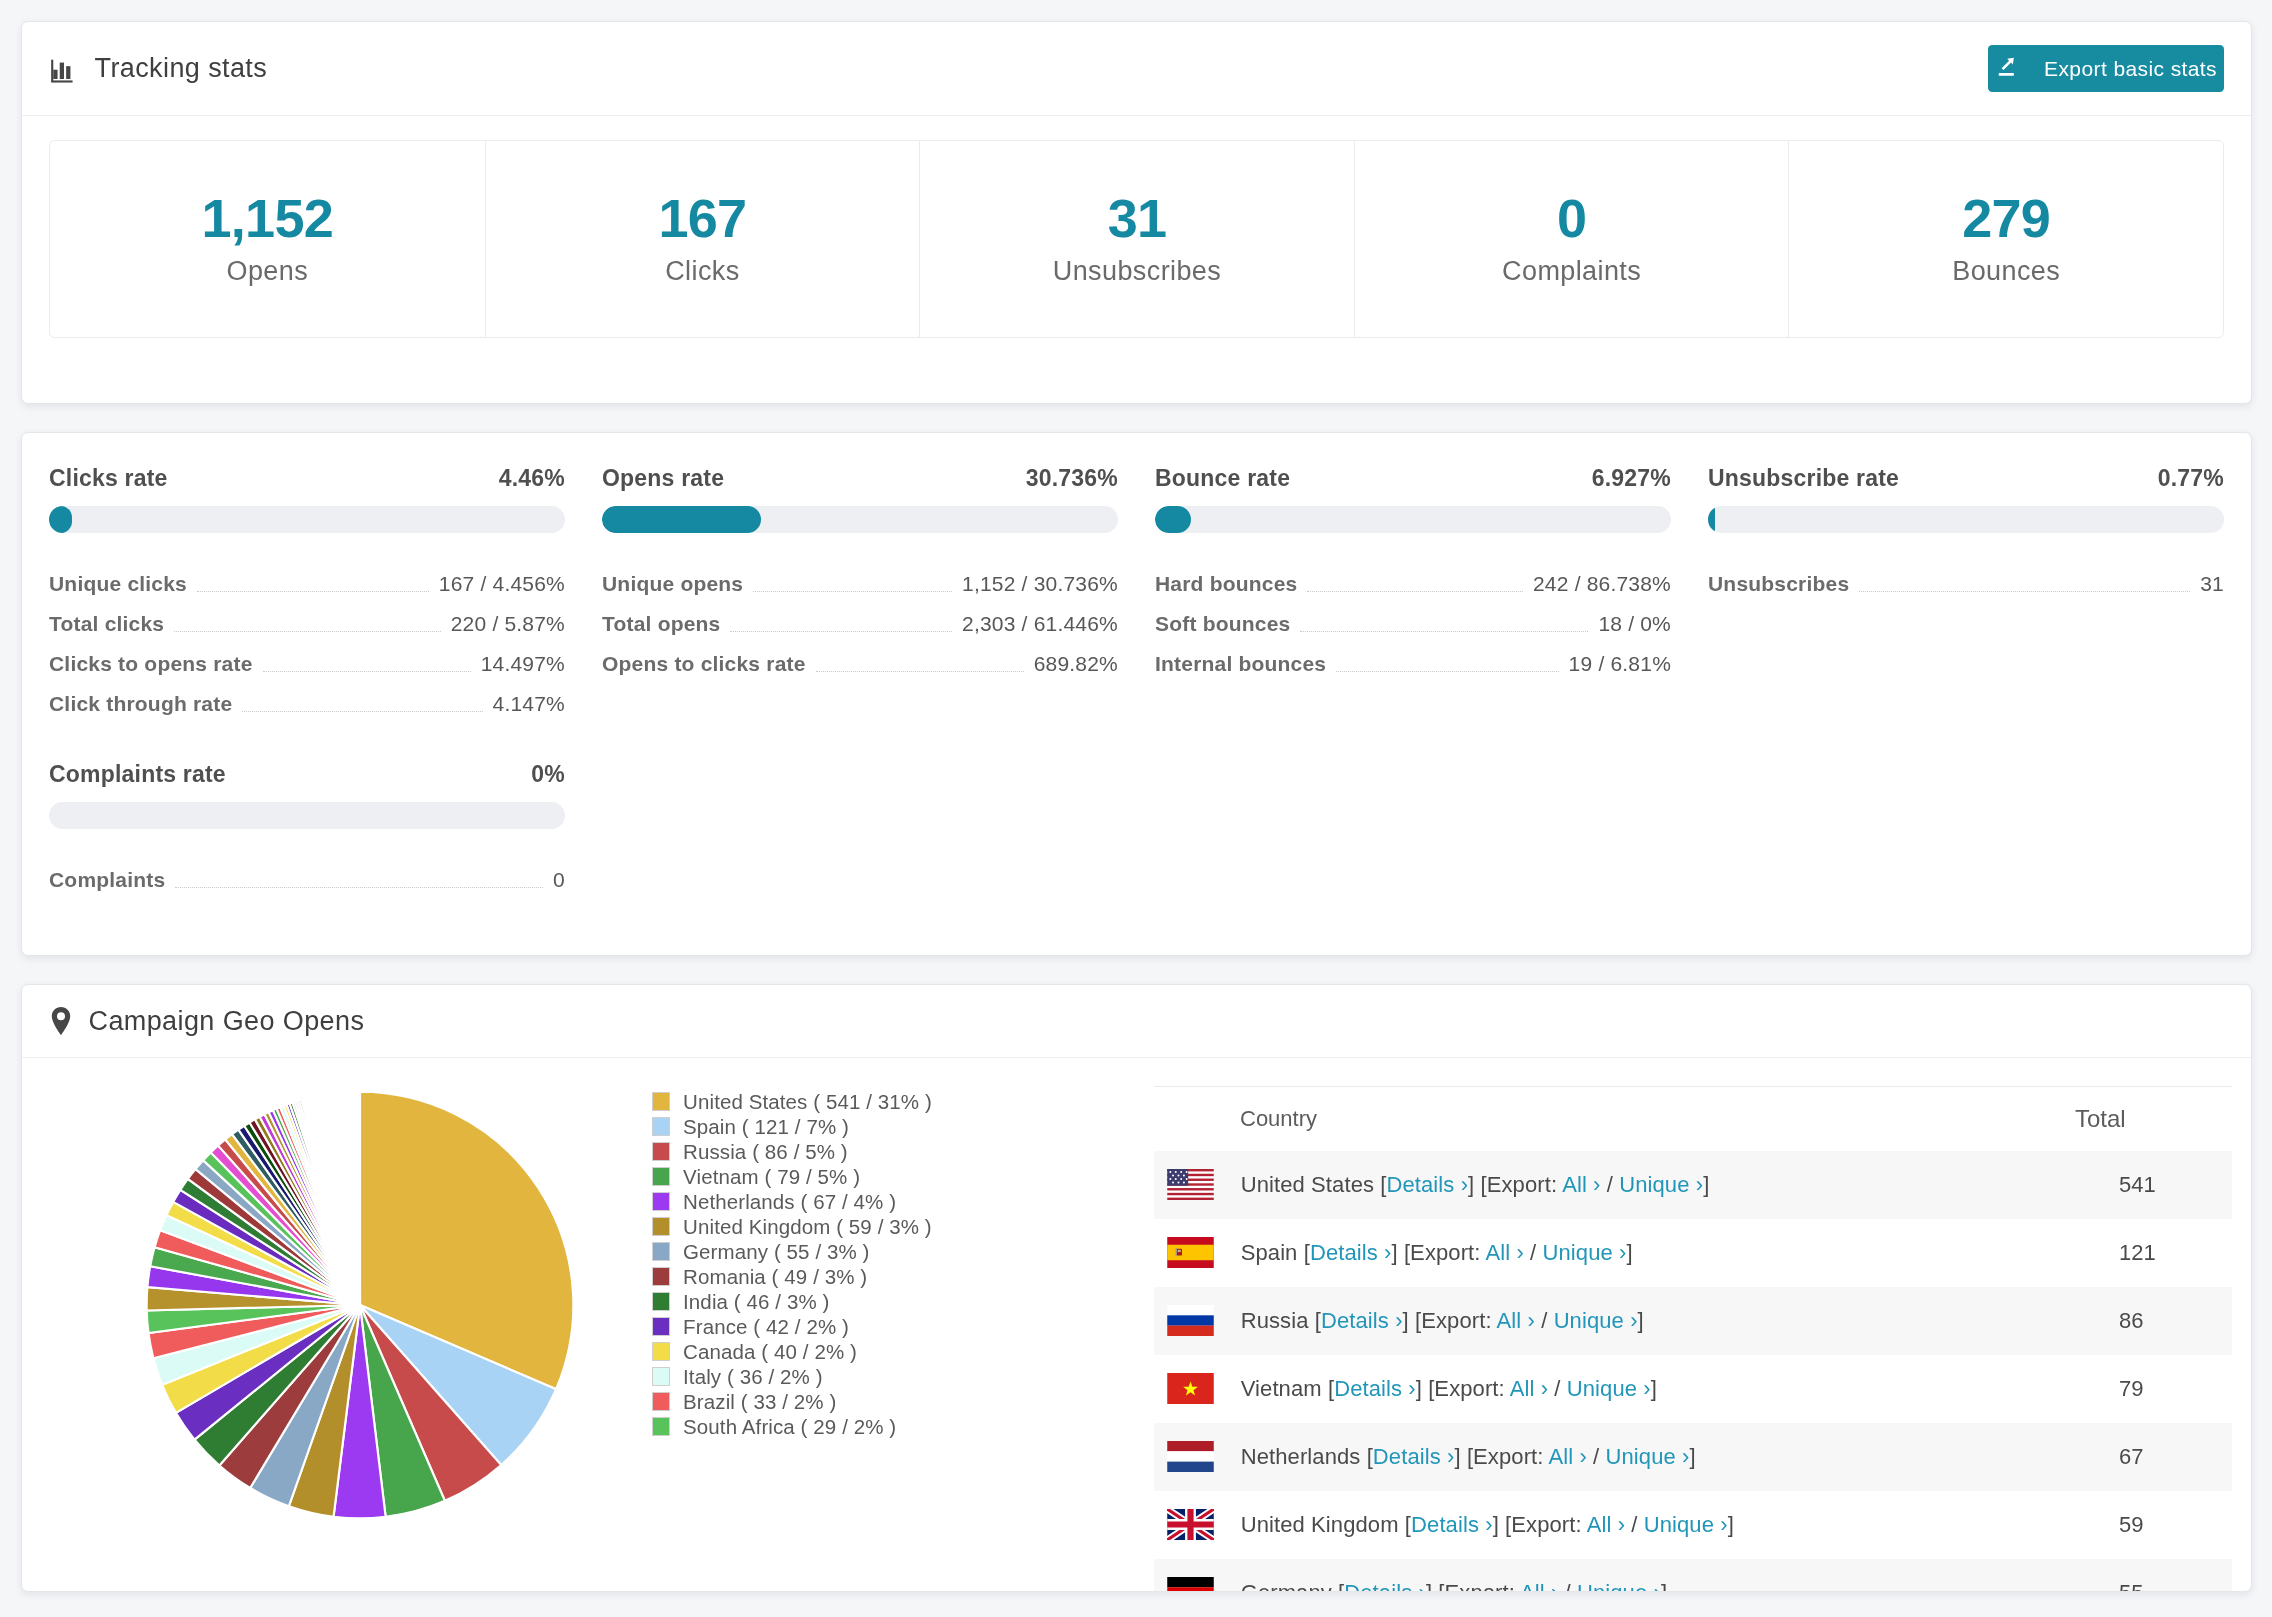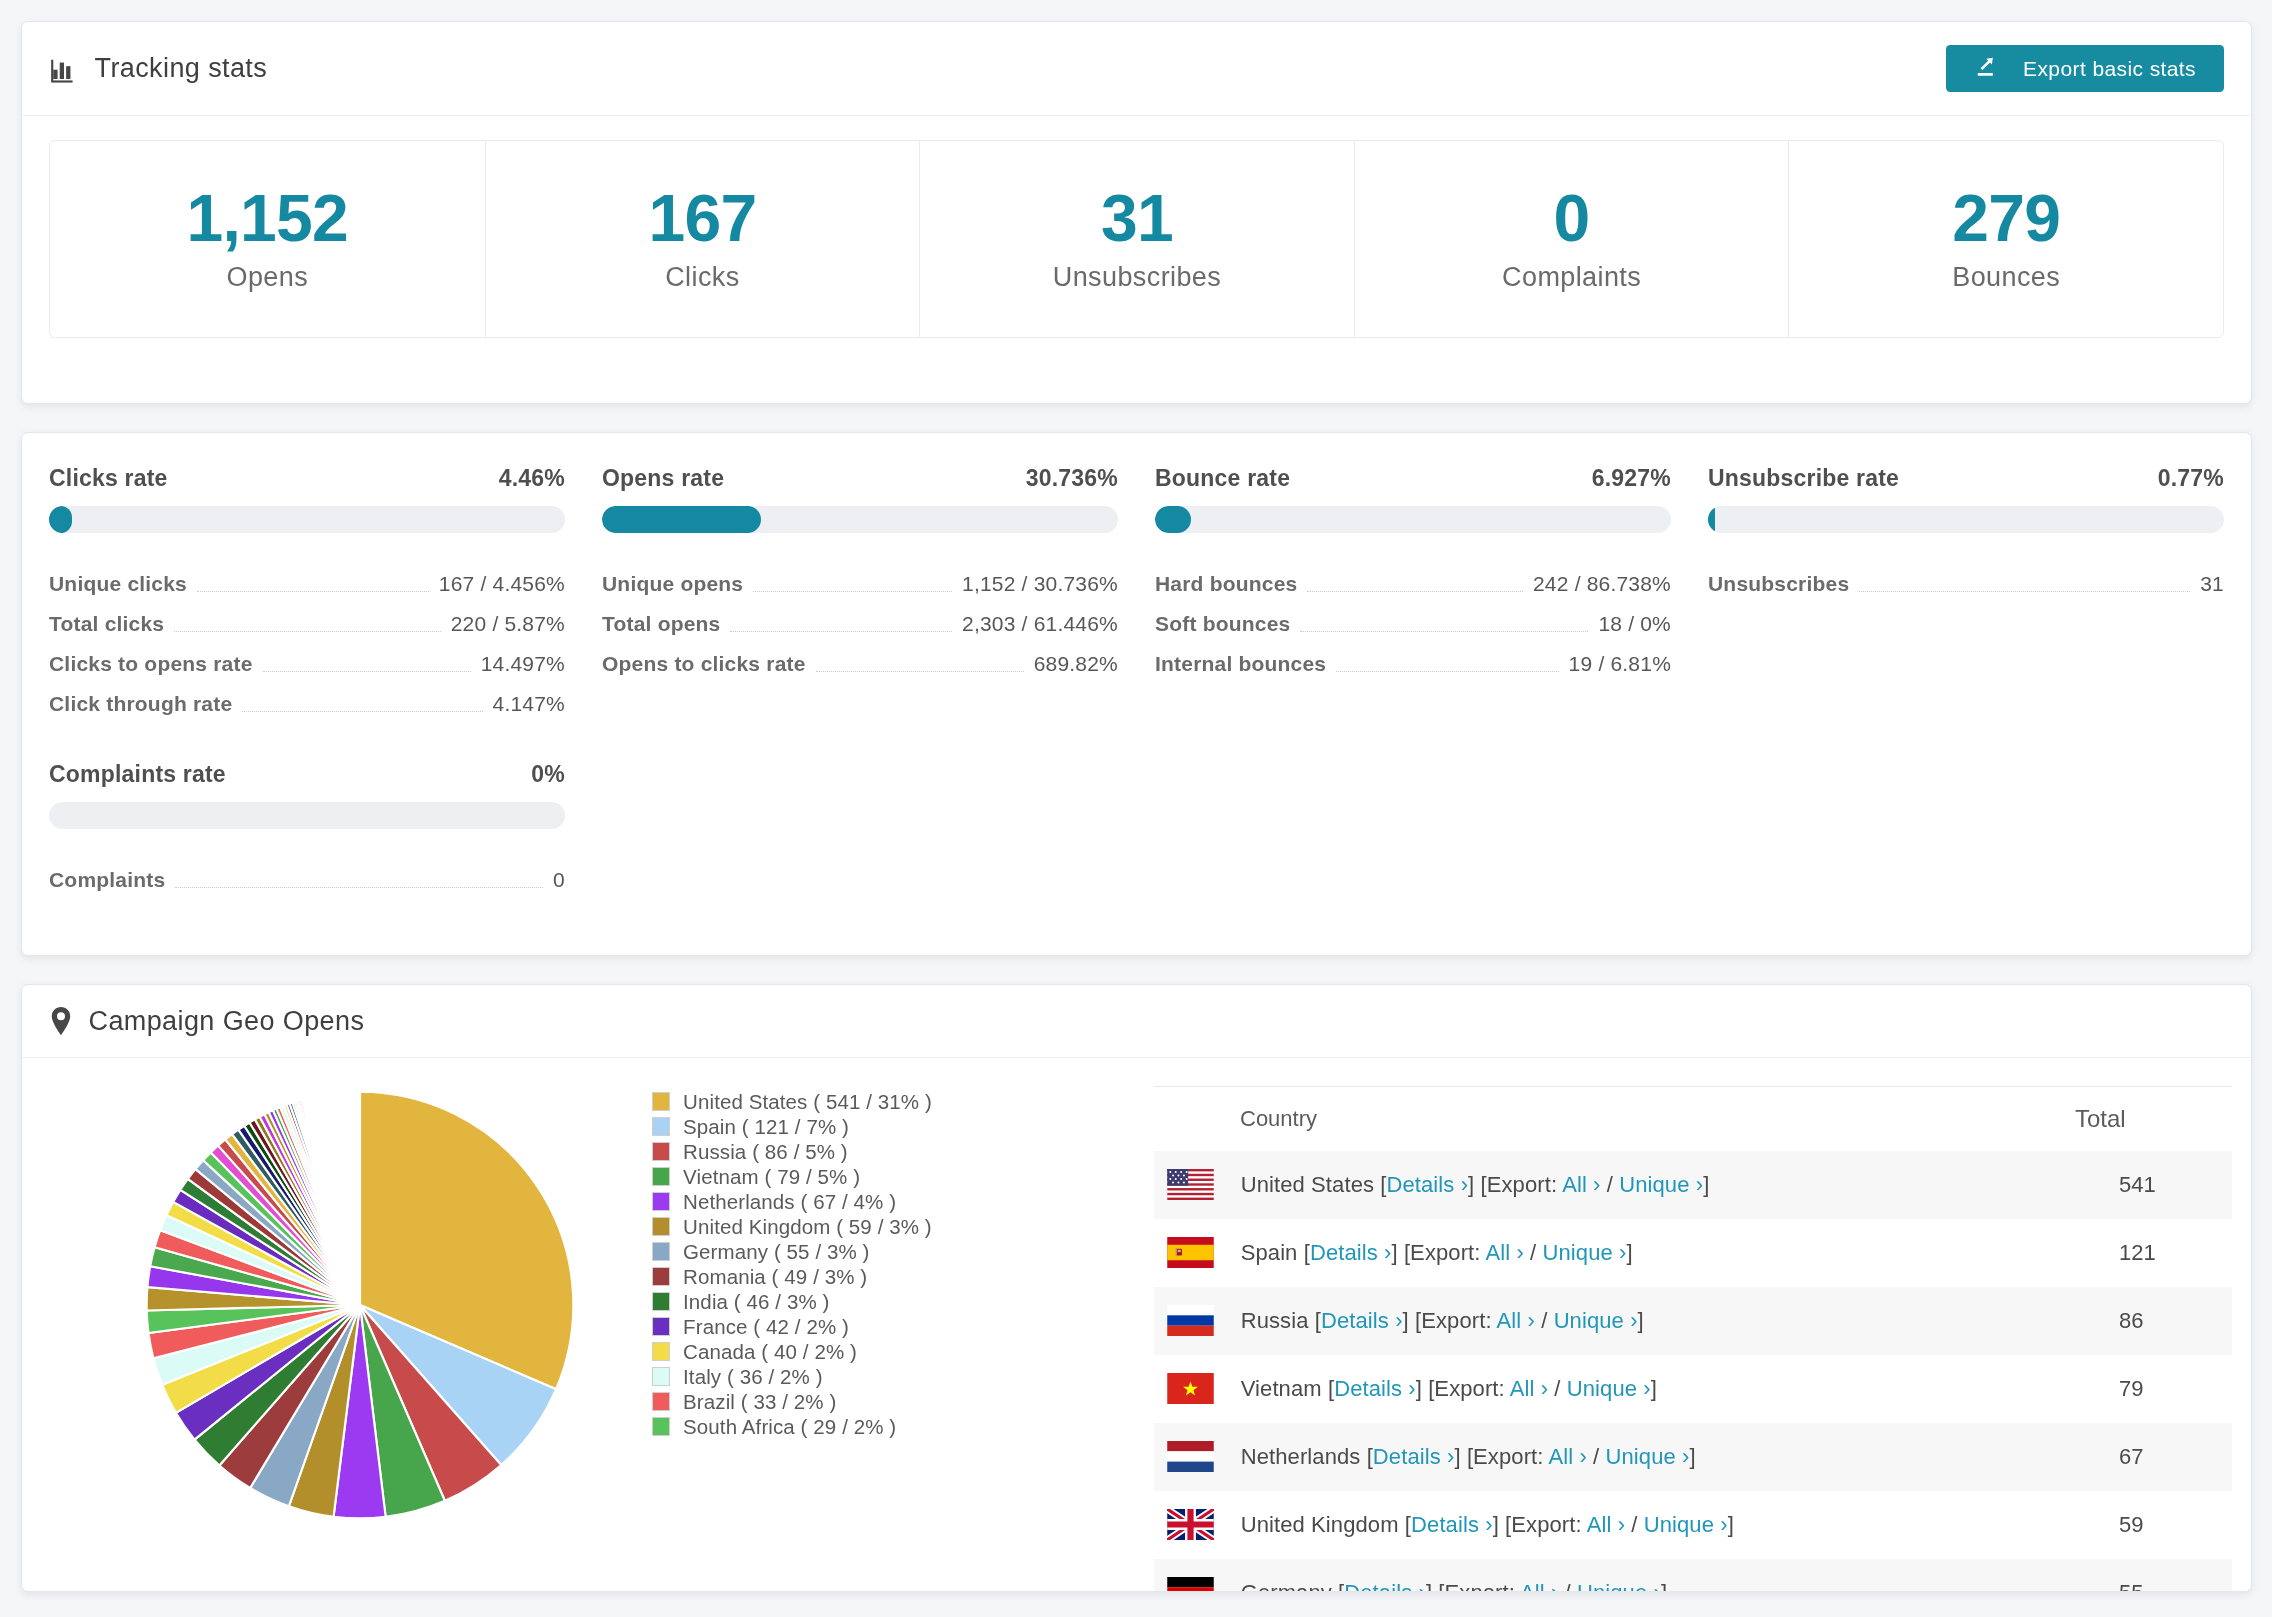--- a/index.html
+++ b/index.html
@@ -29,34 +29,34 @@
     border-bottom:1.4px solid #eceef1;
   }
   .hdr-left { display:flex; align-items:center; gap:15.5px; }
   .hdr-title { font-size:27px; color:#3f3f3f; letter-spacing:0.4px; }
   .hdr-icon svg { display:block; }
 
   
   .btn-export {
     display:flex; align-items:center; gap:26px;
     background:#178ba0; color:#fff; border:none; border-radius:4.2px;
-    height:47px; padding:0 28px; font-size:21px; cursor:pointer;
+    height:47px; padding:0 7px; font-size:21px; cursor:pointer;
     font-family:"Liberation Sans", sans-serif; letter-spacing:0.4px;
   }
 
   
   .stats-row {
     margin:24px 27px 0;
     border:1.4px solid #e9ebee; border-radius:5.6px;
     display:grid; grid-template-columns:repeat(5,1fr);
     height:198px; background:#fff;
   }
   .stat-box { display:flex; flex-direction:column; align-items:center; justify-content:center; gap:11.3px; }
   .stat-box + .stat-box { border-left:1.4px solid #e9ebee; }
-  .stat-value { font-size:66px; font-weight:700; color:#1489a1; letter-spacing:-0.7px; line-height:1; }
+  .stat-value { font-size:54px; font-weight:700; color:#1489a1; letter-spacing:-0.7px; line-height:1; }
   .stat-label { font-size:27px; color:#6a6a6a; letter-spacing:0.4px; }
 
   
   .rates-grid {
     display:grid; grid-template-columns:repeat(4,1fr);
     column-gap:42px; row-gap:32px;gap:37px;
   }
   .rate-head { display:flex; justify-content:space-between; align-items:baseline; }
   .rate-title, .rate-value { font-size:23px; font-weight:700; color:#4f4f4f; letter-spacing:0.2px; }
   .progress { margin-top:14px; height:27px; background:#edeff2; border-radius:13.4px; overflow:hidden; }

